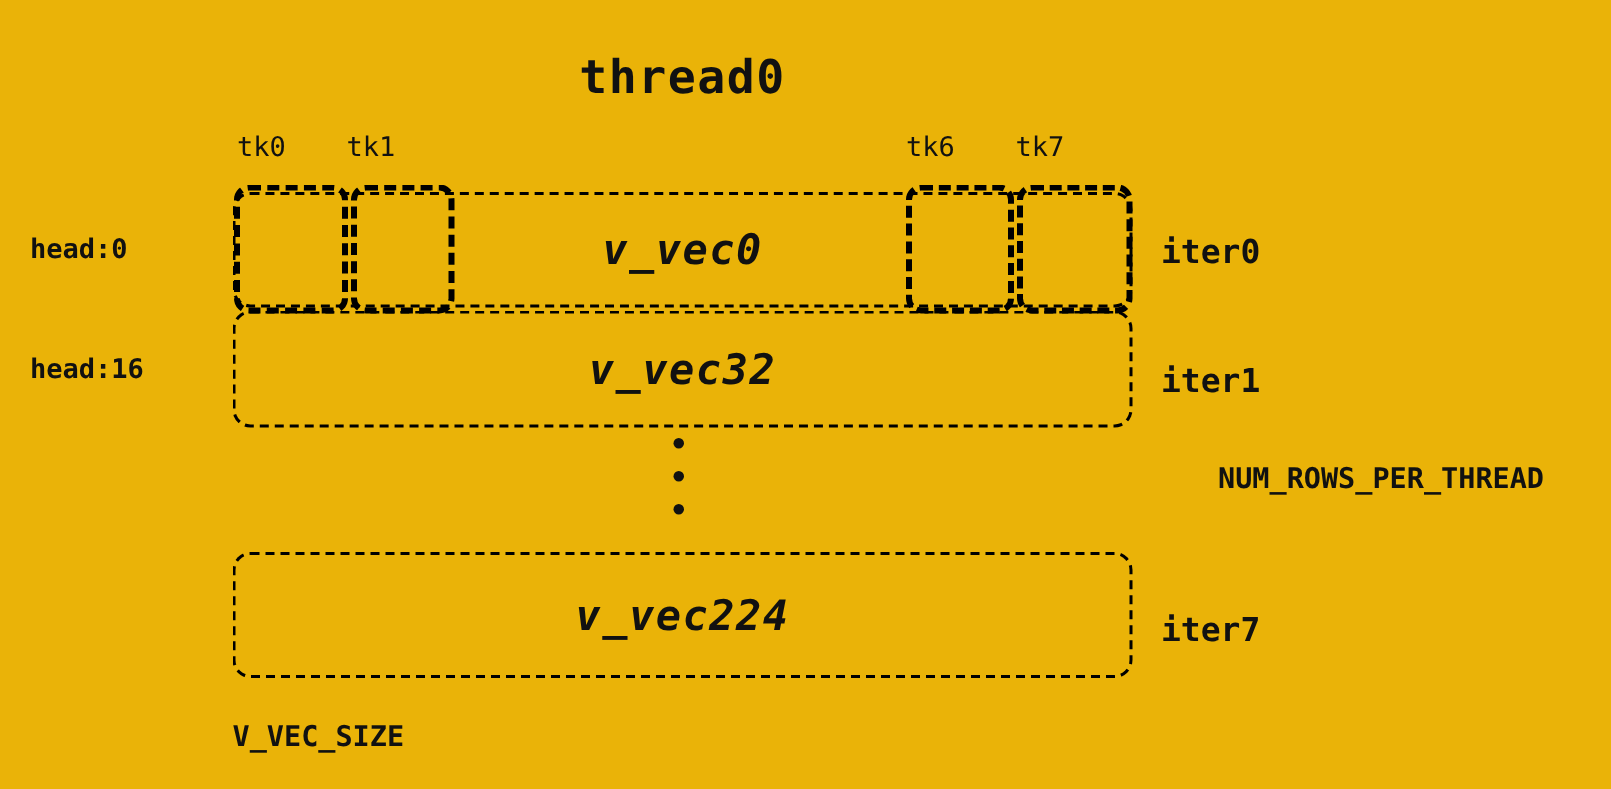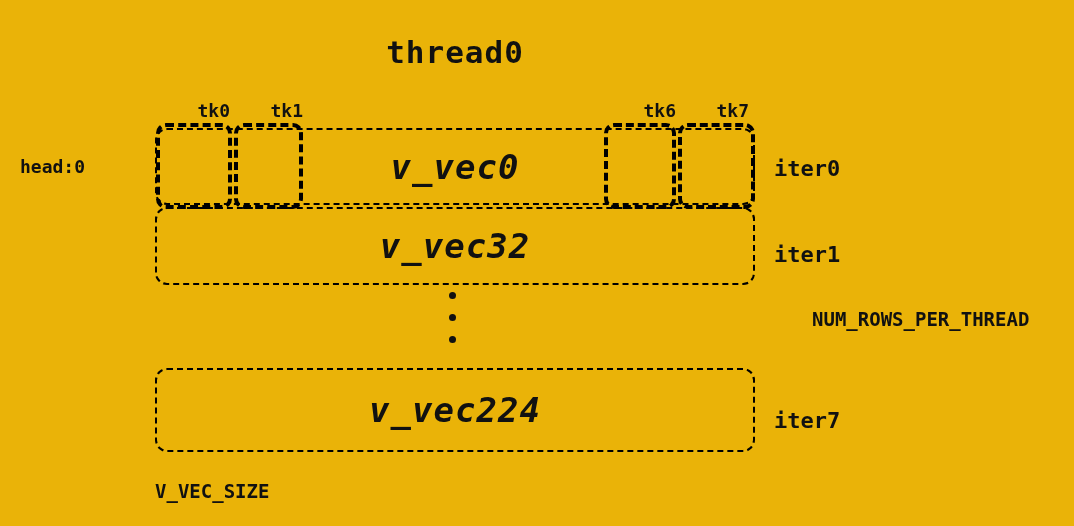--- a/index.html
+++ b/index.html
@@ -15,35 +15,35 @@
   .title {
     position: absolute;
     left: 155px; top: 34px; width: 600px;
     text-align: center;
     font-size: 31px;
     font-weight: bold;
     letter-spacing: 1px;
   }
   .tk-label {
     position: absolute;
-    top: 100px; width: 72px;
-    text-align: right;
+    top: 88px; width: 72px;
+    text-align: left;
     font-size: 18px;
-    font-weight: bold;
+    font-weight: normal;
   }
   .row-box {
     position: absolute;
     left: 155px; width: 600px;
     border: 2px dashed #000;
     border-radius: 12px;
     box-sizing: border-box;
     display: flex; align-items: center; justify-content: center;
   }
   .vec-label {
-    font-size: 34px;
+    font-size: 28px;
     font-weight: bold;
     font-style: italic;
     letter-spacing: 1px;
   }
   .tk-box {
     position: absolute;
     border: 4px dashed #000;
     border-radius: 10px;
     box-sizing: border-box;
     background: transparent;
@@ -88,20 +88,21 @@
 <div class="diagram">
 
   <div class="title">thread0</div>
 
   <div class="tk-label" style="left:158px">tk0</div>
   <div class="tk-label" style="left:231px">tk1</div>
   <div class="tk-label" style="left:604px">tk6</div>
   <div class="tk-label" style="left:677px">tk7</div>
 
   <div class="head-label" style="top:156px">head:0</div>
+  <div class="head-label" style="top:236px">head:16</div>
 
   <div class="row-box" style="top:128px;height:77px">
     <span class="vec-label">v_vec0</span>
   </div>
   <div class="row-box" style="top:207px;height:78px">
     <span class="vec-label">v_vec32</span>
   </div>
   <div class="row-box" style="top:368px;height:84px">
     <span class="vec-label">v_vec224</span>
   </div>

